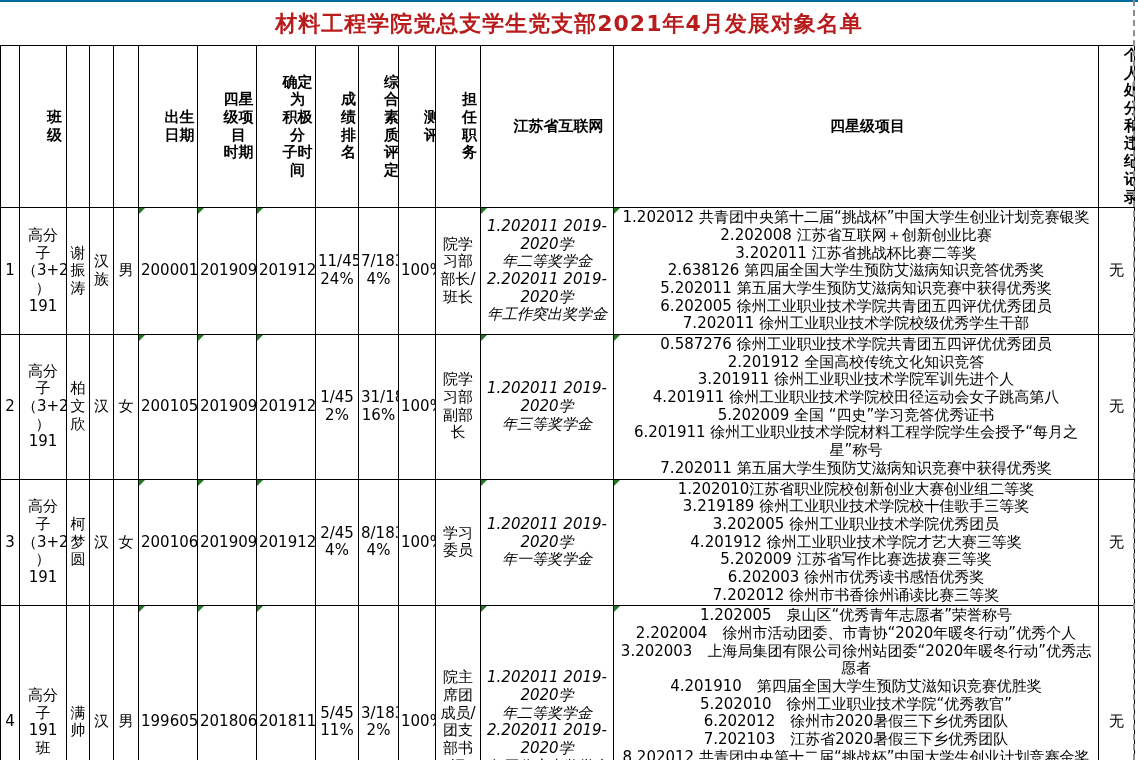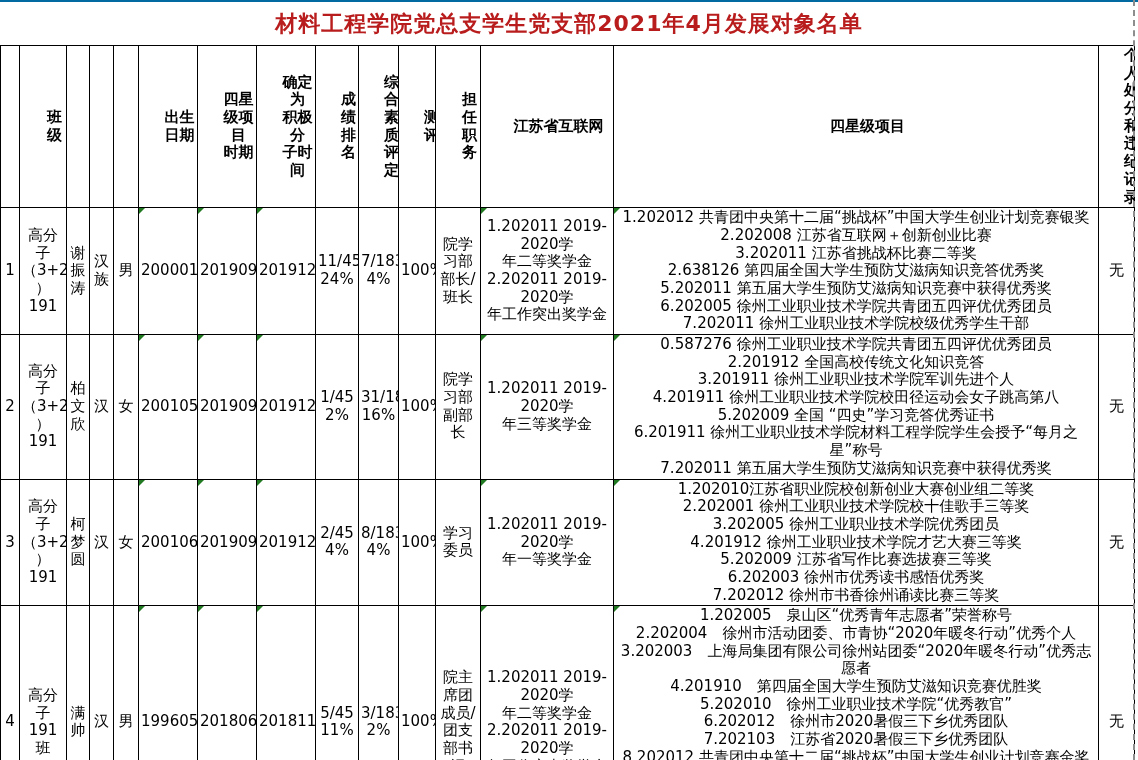--- a/index.html
+++ b/index.html
@@ -44,20 +44,21 @@
     white-space:pre-wrap;
     text-align:left;
     padding-left:4px;
   }
   td.schol{
     font-size:14px;
     line-height:16px;
     white-space:pre-wrap;
     text-align:left;
     padding-left:3px;
+    font-style:italic;
   }
   td.lastcol{border-right:none;}
   tr.pbreak td{border-bottom:1px dashed #8d8d8d;}
   .tri{
     position:absolute;top:0;left:0;
     width:0;height:0;
     border-top:6px solid #217a21;
     border-right:6px solid transparent;
   }
   .dash-right{
@@ -213,21 +214,21 @@
       <td>2/45
 4%</td>
       <td>8/183
 4%</td>
       <td>100%</td>
       <td>学习
 委员</td>
       <td class="schol"><i class="tri"></i><span>1.202011 2019-2020学
 年一等奖学金</span></td>
       <td class="awards"><i class="tri"></i><span>1.202010江苏省职业院校创新创业大赛创业组二等奖
-2.202001  徐州工业职业技术学院校十佳歌手三等奖
+3.219189  徐州工业职业技术学院校十佳歌手三等奖
 3.202005  徐州工业职业技术学院优秀团员
 4.201912  徐州工业职业技术学院才艺大赛三等奖
 5.202009  江苏省写作比赛选拔赛三等奖
 6.202003  徐州市优秀读书感悟优秀奖
 7.202012  徐州市书香徐州诵读比赛三等奖</span></td>
       <td class="lastcol">无</td>
     </tr>
 
     <tr class="pbreak" style="height:160px;">
       <td>4</td>

